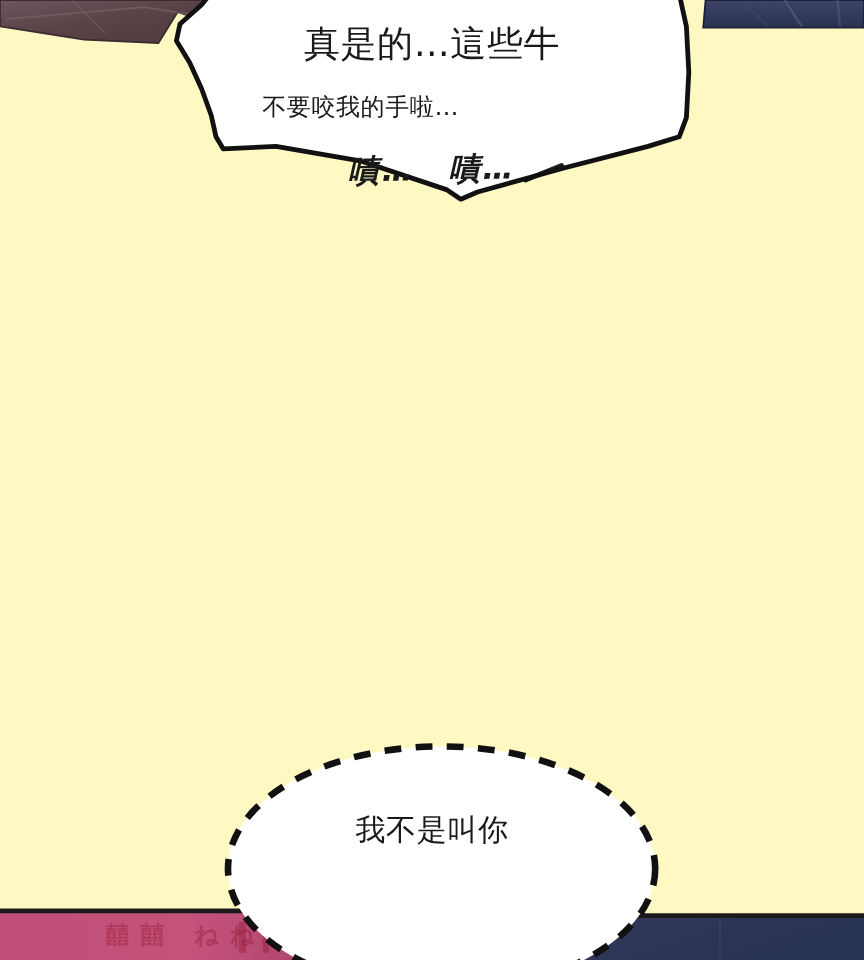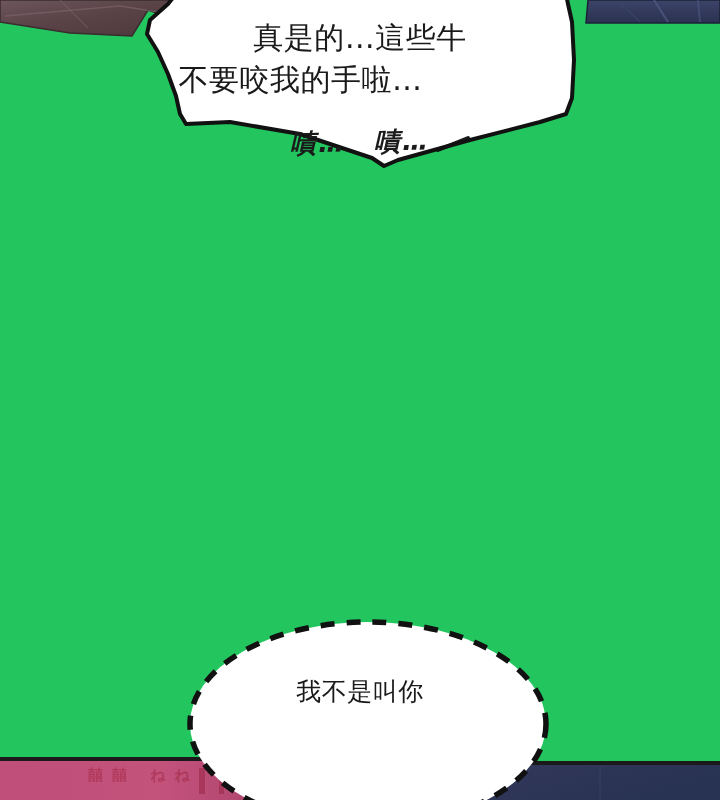--- a/index.html
+++ b/index.html
@@ -8,21 +8,21 @@
     background: #ffffff;
   }
   body {
     font-family: "DejaVu Sans", "Liberation Sans", sans-serif;
   }
   #comic-panel {
     position: relative;
     width: 720px;
     height: 800px;
     overflow: hidden;
-    background: #22c55e;
+    background: #fef9c3;
   }
   .layer {
     position: absolute;
     top: 0;
     left: 0;
     width: 720px;
     height: 800px;
   }
   .art-svg {
     display: block;
@@ -37,23 +37,23 @@
     font-weight: 500;
   }
   #speech-line-1 {
     left: 0;
     top: 18px;
     width: 720px;
     font-size: 30px;
   }
   #speech-line-2 {
     left: 0;
-    top: 60px;
+    top: 76px;
     width: 601px;
-    font-size: 30px;
+    font-size: 20px;
   }
   #sfx-text {
     left: 0;
     top: 126px;
     width: 720px;
     font-size: 26px;
     font-style: italic;
     font-weight: 700;
     letter-spacing: 2px;
     transform: rotate(-1.2deg);
@@ -67,21 +67,21 @@
   #thought-line-2 {
     left: 0;
     top: 718px;
     width: 720px;
     font-size: 29px;
   }
   .panel-glyphs {
     position: absolute;
     left: 88px;
     top: 766px;
-    font-size: 15px;
+    font-size: 20px;
     letter-spacing: 9px;
     color: rgba(150, 22, 48, 0.40);
     white-space: pre;
     font-weight: 700;
   }
 </style>
 </head>
 <body>
 
 <div id="comic-panel">

